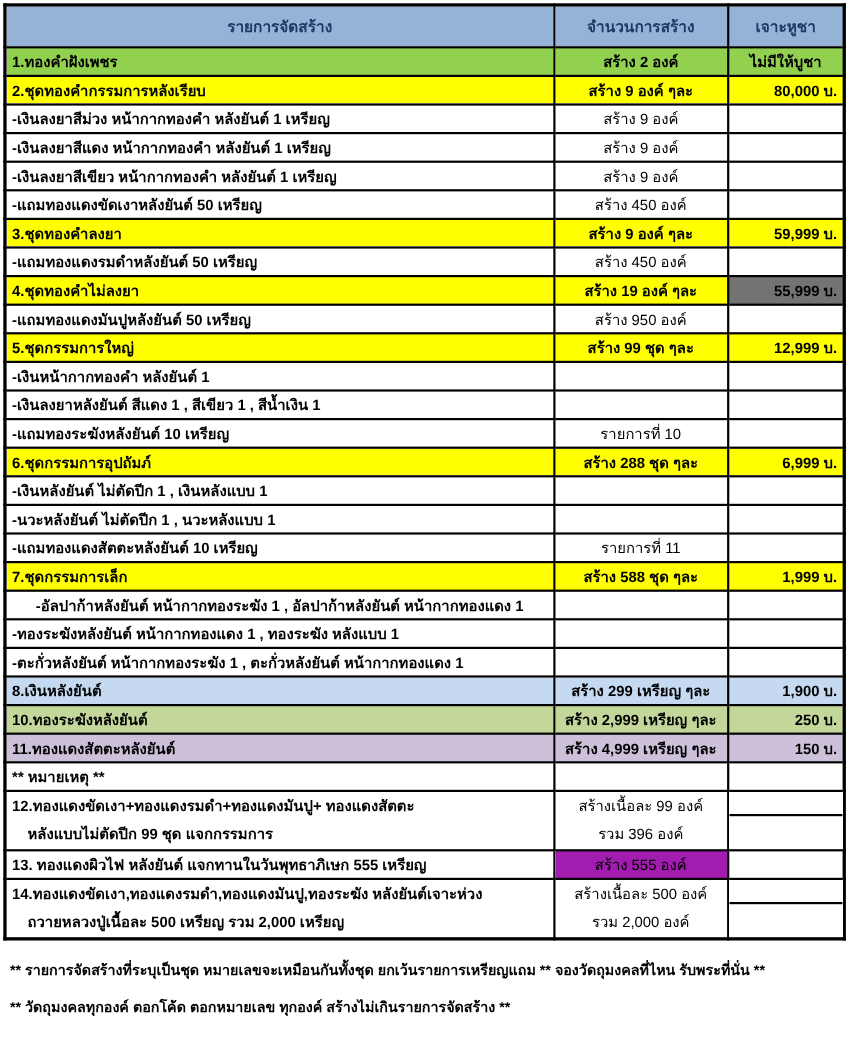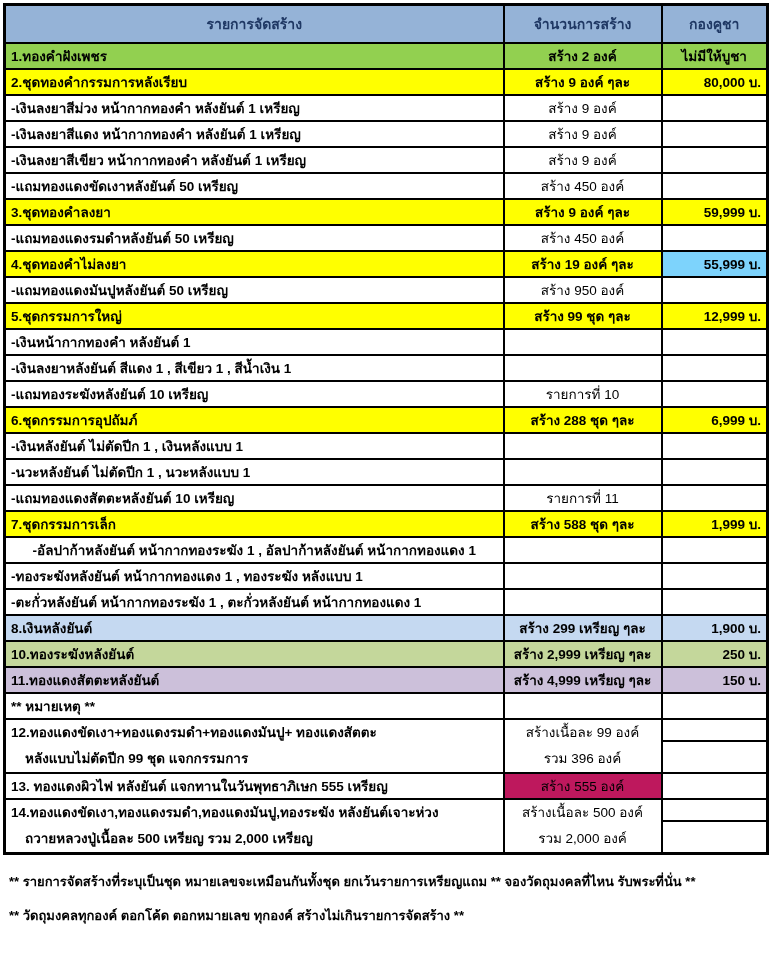--- a/index.html
+++ b/index.html
@@ -71,21 +71,21 @@
   <table class="price-table">
     <colgroup>
       <col class="c-item">
         <col class="c-qty">
         <col class="c-price">
     </colgroup>
     <thead>
       <tr>
         <th>รายการจัดสร้าง</th>
         <th>จำนวนการสร้าง</th>
-        <th>กองคูชา</th>
+        <th>เจาะหูชา</th>
       </tr>
     </thead>
     <tbody>
         <tr>
           <td class="item-cell" style="background: rgb(146, 208, 80);">1.ทองคำฝังเพชร</td>
           <td class="qty-cell bold" style="background: rgb(146, 208, 80);">สร้าง 2 องค์</td>
           <td class="price-cell center" style="background: rgb(146, 208, 80);">ไม่มีให้บูชา</td>
         </tr>
         <tr>
           <td class="item-cell" style="background: rgb(255, 255, 0);">2.ชุดทองคำกรรมการหลังเรียบ</td>
@@ -118,21 +118,21 @@
           <td class="price-cell" style="background: rgb(255, 255, 0);">59,999 บ.</td>
         </tr>
         <tr>
           <td class="item-cell" style="background: rgb(255, 255, 255);">-แถมทองแดงรมดำหลังยันต์ 50 เหรียญ</td>
           <td class="qty-cell" style="background: rgb(255, 255, 255);">สร้าง 450 องค์</td>
           <td class="price-cell" style="background: rgb(255, 255, 255);"></td>
         </tr>
         <tr>
           <td class="item-cell" style="background: rgb(255, 255, 0);">4.ชุดทองคำไม่ลงยา</td>
           <td class="qty-cell bold" style="background: rgb(255, 255, 0);">สร้าง 19 องค์ ๆละ</td>
-          <td class="price-cell" style="background: #7dd3fc; text-align: right;">55,999 บ.</td>
+          <td class="price-cell" style="background: #737373; text-align: right;">55,999 บ.</td>
         </tr>
         <tr>
           <td class="item-cell" style="background: rgb(255, 255, 255);">-แถมทองแดงมันปูหลังยันต์ 50 เหรียญ</td>
           <td class="qty-cell" style="background: rgb(255, 255, 255);">สร้าง 950 องค์</td>
           <td class="price-cell" style="background: rgb(255, 255, 255);"></td>
         </tr>
         <tr>
           <td class="item-cell" style="background: rgb(255, 255, 0);">5.ชุดกรรมการใหญ่</td>
           <td class="qty-cell bold" style="background: rgb(255, 255, 0);">สร้าง 99 ชุด ๆละ</td>
           <td class="price-cell" style="background: rgb(255, 255, 0);">12,999 บ.</td>
@@ -218,21 +218,21 @@
             <div class="line2">หลังแบบไม่ตัดปีก 99 ชุด แจกกรรมการ</div>
           </td>
           <td class="qty-cell two-line" style="background: rgb(255, 255, 255);">
             <div>สร้างเนื้อละ 99 องค์</div>
             <div>รวม 396 องค์</div>
           </td>
           <td class="price-cell price-split" style="background: rgb(255, 255, 255);"></td>
         </tr>
         <tr>
           <td class="item-cell" style="background: rgb(255, 255, 255);">13. ทองแดงผิวไฟ หลังยันต์ แจกทานในวันพุทธาภิเษก 555 เหรียญ</td>
-          <td class="qty-cell" style="background: #be185d; text-align: center;">สร้าง 555 องค์</td>
+          <td class="qty-cell" style="background: #a21caf; text-align: center;">สร้าง 555 องค์</td>
           <td class="price-cell" style="background: rgb(255, 255, 255);"></td>
         </tr>
         <tr class="tall">
           <td class="item-cell two-line" style="background: rgb(255, 255, 255);">
             <div>14.ทองแดงขัดเงา,ทองแดงรมดำ,ทองแดงมันปู,ทองระฆัง หลังยันต์เจาะห่วง</div>
             <div class="line2">ถวายหลวงปู่เนื้อละ 500 เหรียญ รวม 2,000 เหรียญ</div>
           </td>
           <td class="qty-cell two-line" style="background: rgb(255, 255, 255);">
             <div>สร้างเนื้อละ 500 องค์</div>
             <div>รวม 2,000 องค์</div>

